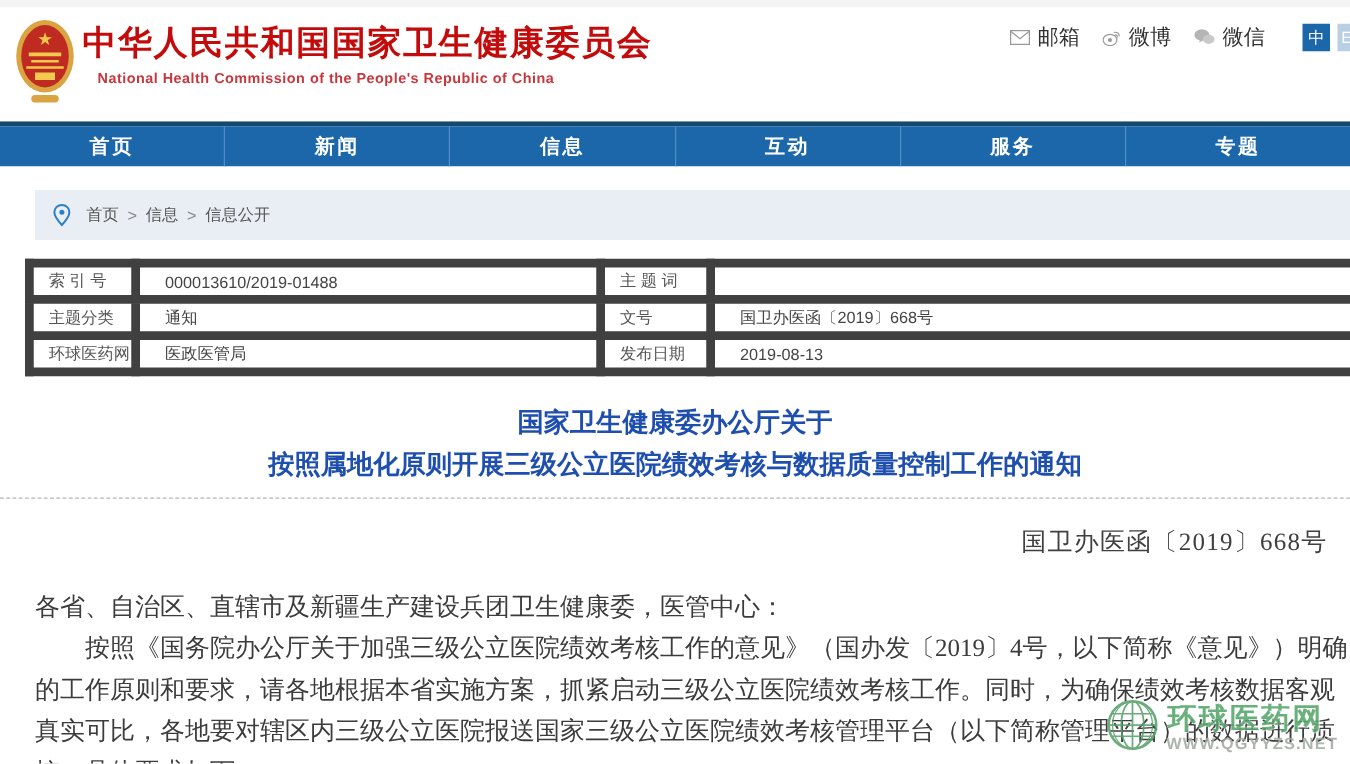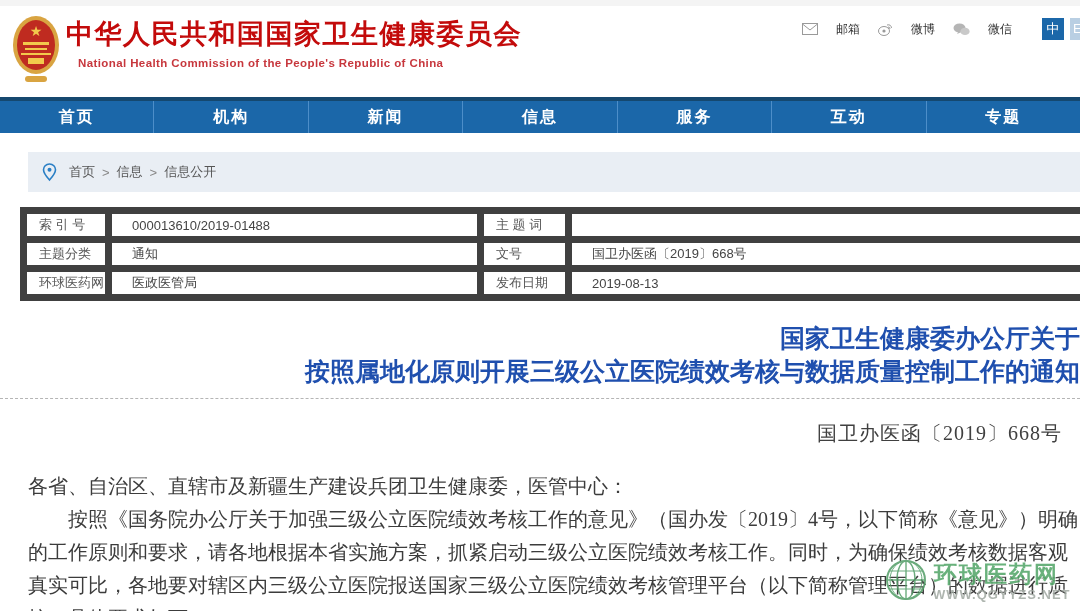--- a/index.html
+++ b/index.html
@@ -17,21 +17,21 @@
   .site-title-cn {
     font-size:27px; font-weight:bold; color:var(--brand_red,#c30b0b);
     letter-spacing:1.5px; line-height:32px;
   }
   .site-title-en {
     margin-top:7px; font-size:11.5px; color:#c7373d; letter-spacing:.4px; font-weight:bold;margin-left:12px;
   }
   .top-links {
     position:absolute; right:-12px; top:12px; display:flex; align-items:center; gap:18px;
   }
-  .top-link { display:flex; align-items:center; gap:18px; font-size:12px; color:#333; cursor:pointer; }
+  .top-link { display:flex; align-items:center; gap:6px; font-size:17px; color:#333; cursor:pointer; }
   .lang-group { display:flex; gap:6px; margin-left:12px; }
   .lang-box {
     width:22px; height:22px; line-height:22px; text-align:center;
     color:#fff; font-size:13px; cursor:pointer;
   }
   .lang-cn { background:var(--nav_blue,#1b67a9); }
   .lang-en { background:#b9cfe3; }
 
   
   .nav-strip { height:4px; background:#15486f; }
@@ -58,22 +58,22 @@
   .info-table td {
     border:7px solid #404040; height:29px; font-size:13px; vertical-align:middle;
   }
   .td-label { width:85px; padding-left:12px; color:#555; }
   .td-label2 { width:88px; padding-left:12px; color:#555; }
   .td-value { width:372px; padding-left:20px; color:#444; }
   .td-value2 { padding-left:20px; color:#444; }
 
   
   .doc-title {
-    margin-top:21px; text-align:right; color:var(--title_blue,#1f4fae);
-    font-size:25px; font-weight:bold; line-height:33px;
+    margin-top:21px; text-align:center; color:var(--title_blue,#1f4fae);
+    font-size:21px; font-weight:bold; line-height:33px;
   }
   .doc-divider { margin-top:10px; border-top:1px dashed #b5b5b5; width:100%; }
   .doc-number {
     margin-top:21px; padding-right:18px; text-align:right;
     font-family:"Liberation Serif","DejaVu Serif",serif;
     font-size:20px; color:#404040; letter-spacing:1px;
   }
   .doc-body {
     margin:23px 0 0 28px; font-family:"Liberation Serif","DejaVu Serif",serif;
     font-size:20px; color:#3c3c3c; line-height:33px;
@@ -144,25 +144,24 @@
       <div class="lang-group">
         <div class="lang-box lang-cn">中</div>
         <div class="lang-box lang-en">En</div>
       </div>
     </div>
   </div>
 
   <div class="nav-strip"></div>
   <div class="nav-bar">
     <div class="nav-item">首页</div>
-    <div class="nav-item">机构</div>
     <div class="nav-item">新闻</div>
     <div class="nav-item">信息</div>
+    <div class="nav-item">互动</div>
     <div class="nav-item">服务</div>
-    <div class="nav-item">互动</div>
     <div class="nav-item">专题</div>
   </div>
 
   <div class="breadcrumb">
     <span class="pin">
       <svg width="15" height="19" viewBox="0 0 15 19">
         <path d="M7.5 1 C3.9 1 1.5 3.7 1.5 6.8 C1.5 10.5 7.5 17 7.5 17 C7.5 17 13.5 10.5 13.5 6.8 C13.5 3.7 11.1 1 7.5 1 Z" fill="none" stroke="#2a7fc5" stroke-width="1.6"></path>
         <circle cx="7.5" cy="6.8" r="2" fill="#2a7fc5"></circle>
       </svg>
     </span>

